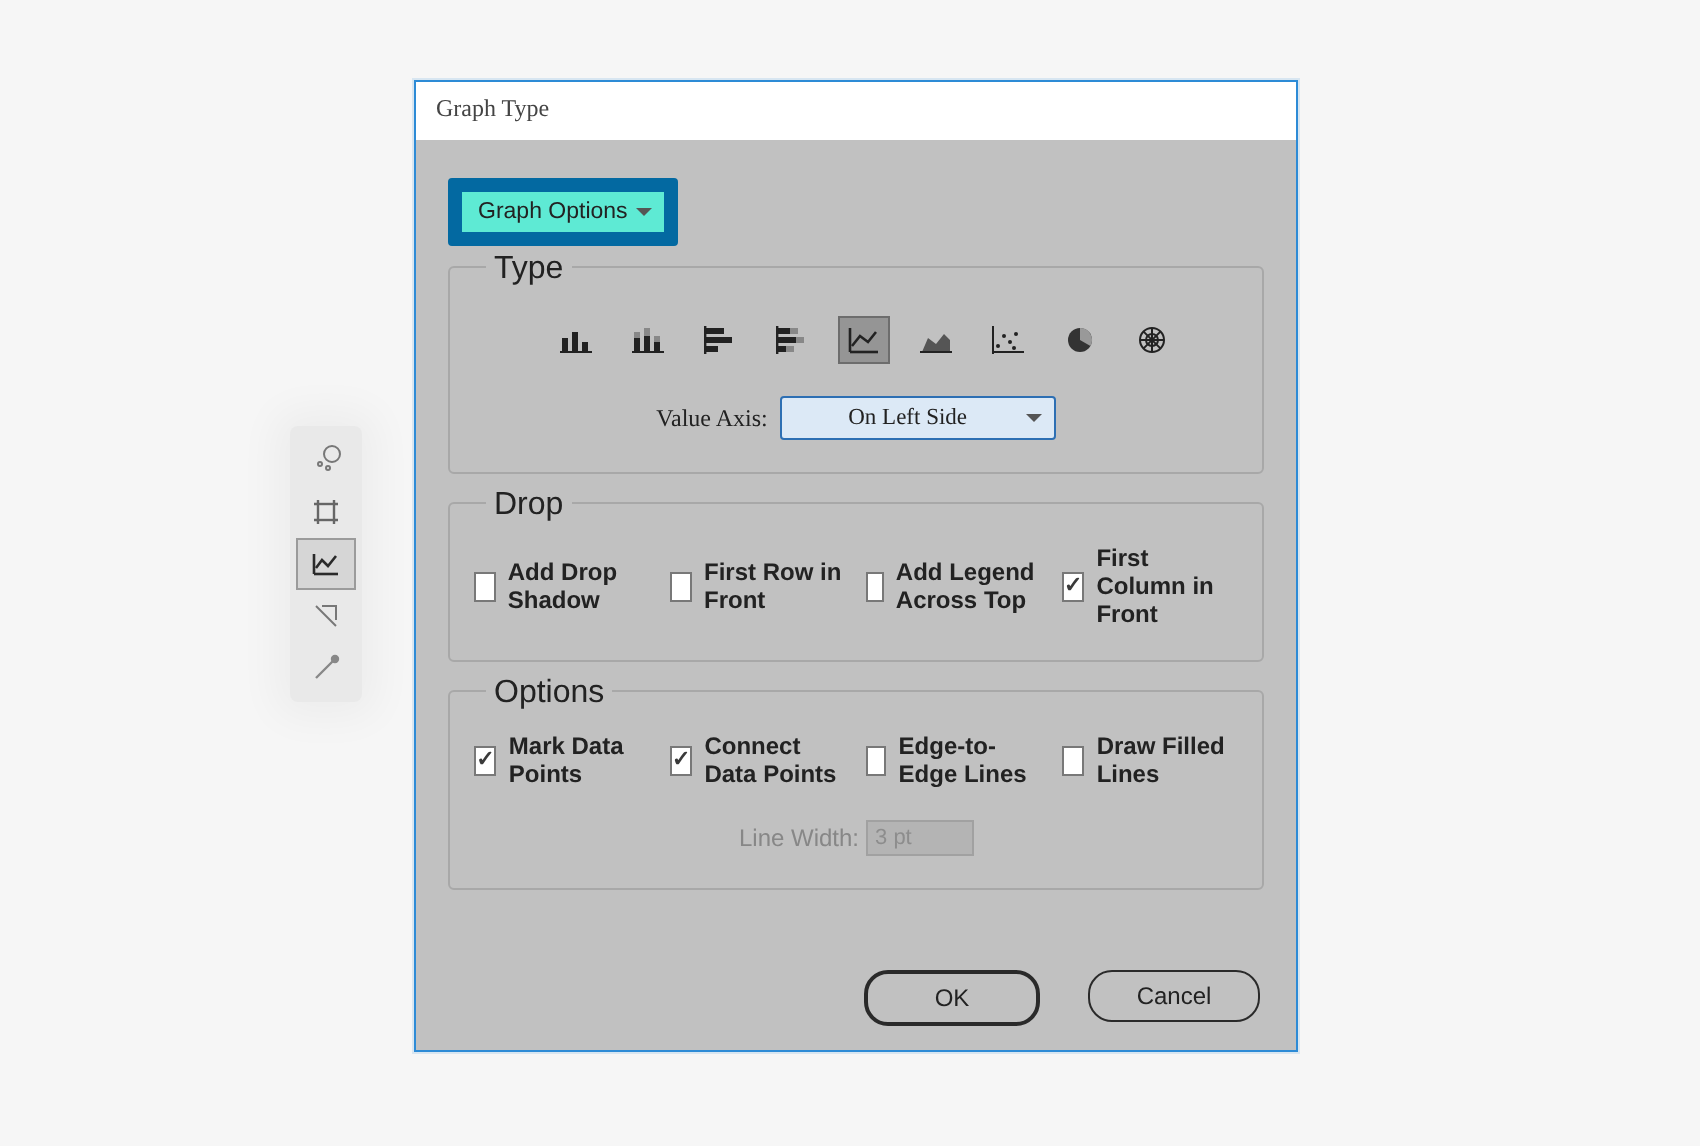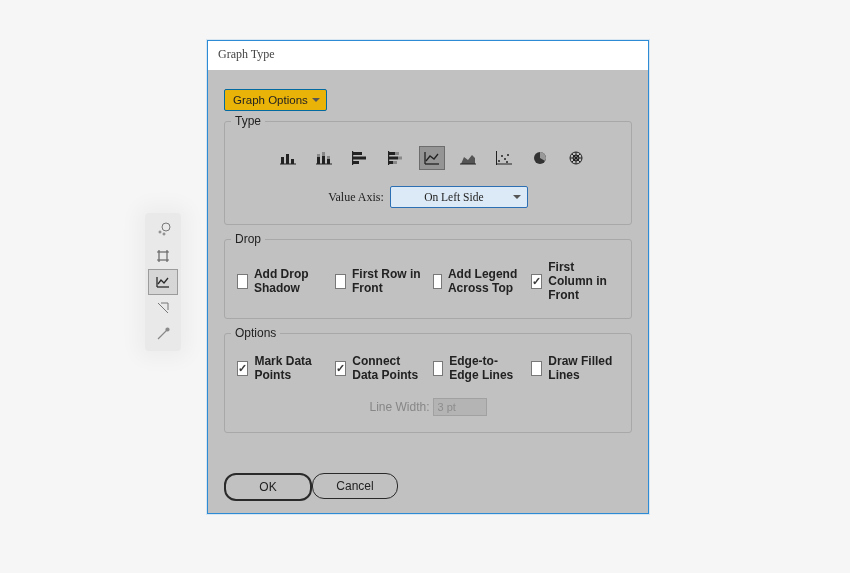--- a/index.html
+++ b/index.html
@@ -62,22 +62,22 @@
     background: #c1c1c1;
     padding: 18px 16px 12px 16px;
   }
 
   
   .select {
     display: inline-flex;
     align-items: center;
     height: 20px;
     padding: 0 18px 0 8px;
-    background: #eab308;
-    border: 1px solid #0369a1;
+    background: #5eead4;
+    border: 7px solid #0369a1;
     border-radius: 2px;
     position: relative;
     font-size: 11.5px;
     cursor: pointer;
   }
   .select::after {
     content: "";
     position: absolute;
     right: 6px;
     top: 50%;
@@ -92,24 +92,24 @@
   .group {
     border: 1px solid #a8a8a8;
     border-radius: 3px;
     margin: 10px 0 14px 0;
     padding: 20px 12px 16px 12px;
     position: relative;
   }
   .group .legend {
     position: absolute;
     top: -8px;
-    left: 6px;
+    left: 18px;
     background: #c1c1c1;
     padding: 0 4px;
-    font-size: 12px;
+    font-size: 16px;
     color: #222;
   }
 
   
   .type-row {
     display: flex;
     gap: 10px;
     justify-content: flex-start;
     margin: 4px 0 16px 38px;
   }
@@ -192,21 +192,22 @@
     color: #8d8d8d;
     font-size: 11px;
     display: flex;
     align-items: center;
     padding: 0 4px;
   }
 
   
   .buttons {
     display: flex;
-    gap: 0;
+    justify-content: flex-end;
+    gap: 24px;
     margin-top: 40px;
     padding-right: 2px;
   }
   .btn {
     min-width: 84px;
     height: 24px;
     border-radius: 12px;
     background: #c1c1c1;
     border: 1.5px solid #2a2a2a;
     display: flex;

